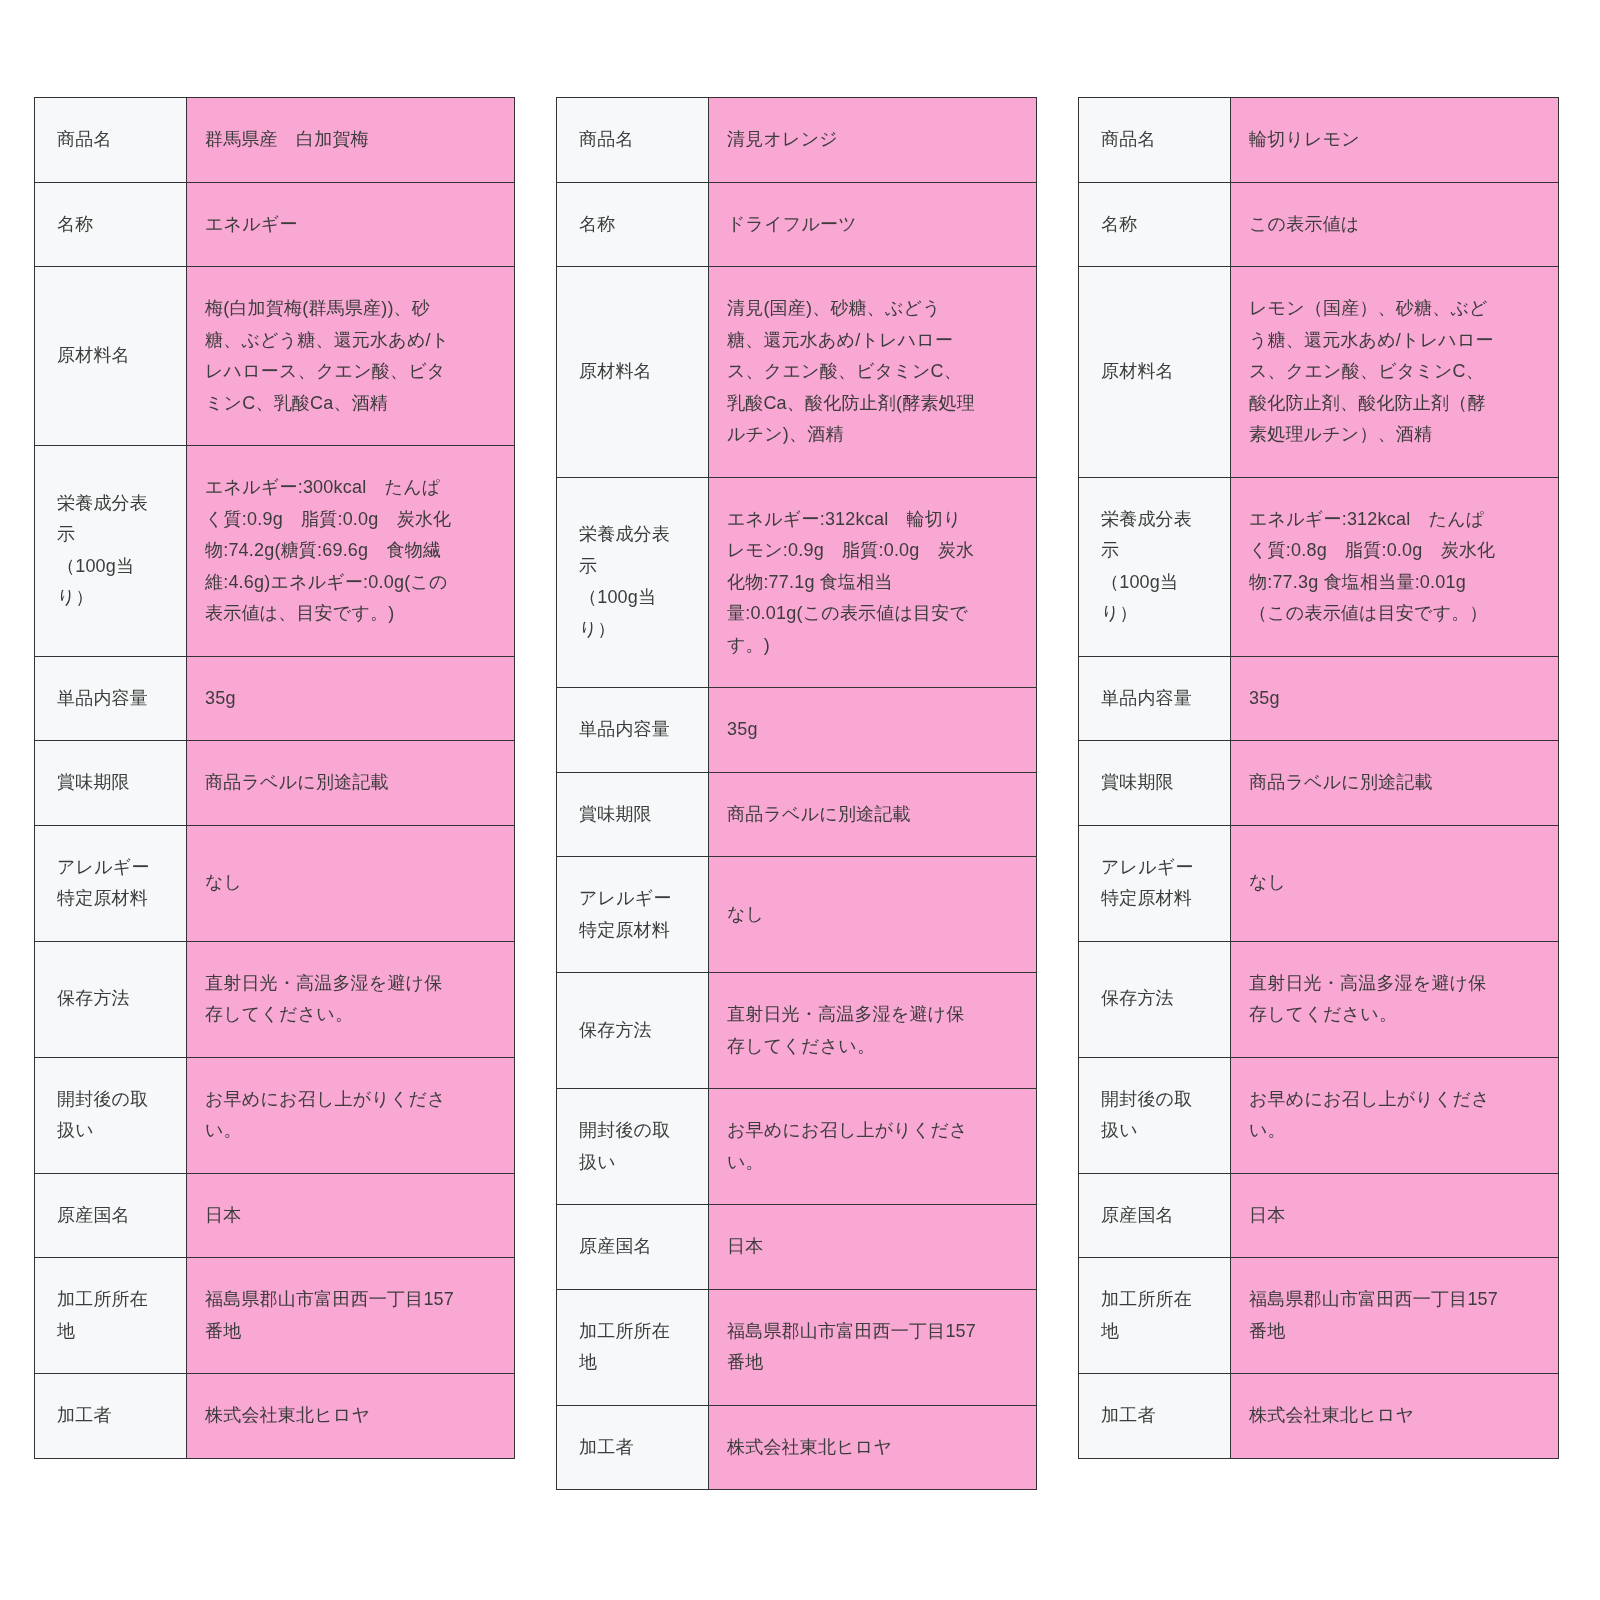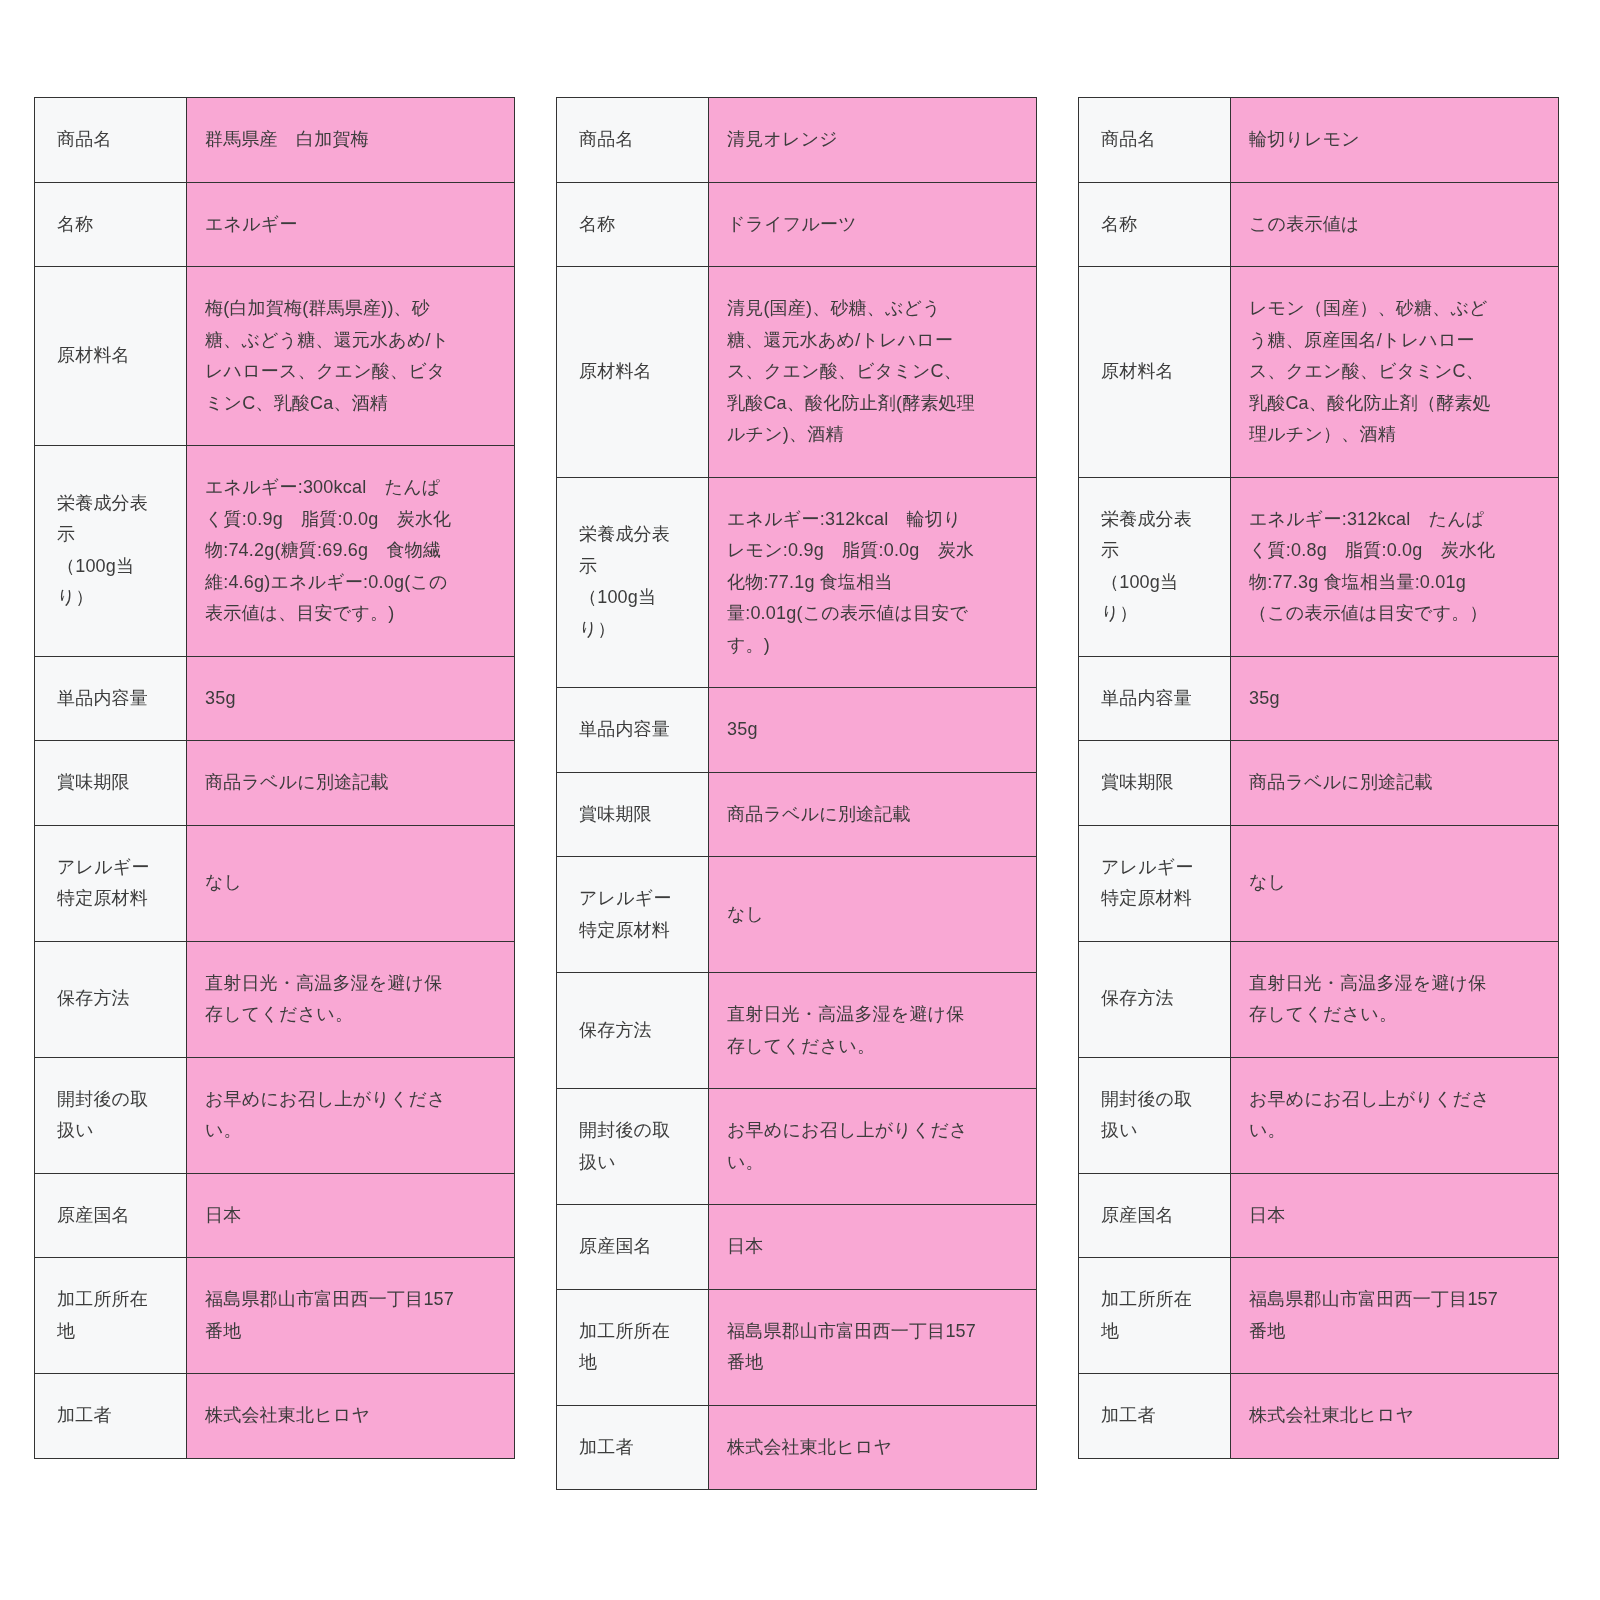--- a/index.html
+++ b/index.html
@@ -162,21 +162,21 @@
       <div class="spec-row">
         <div class="spec-cell label">商品名</div>
         <div class="spec-cell value">輪切りレモン</div>
       </div>
       <div class="spec-row">
         <div class="spec-cell label">名称</div>
         <div class="spec-cell value">この表示値は</div>
       </div>
       <div class="spec-row">
         <div class="spec-cell label">原材料名</div>
-        <div class="spec-cell value">レモン（国産）、砂糖、ぶどう糖、原産国名/トレハロース、クエン酸、ビタミンC、乳酸Ca、酸化防止剤（酵素処理ルチン）、酒精</div>
+        <div class="spec-cell value">レモン（国産）、砂糖、ぶどう糖、還元水あめ/トレハロース、クエン酸、ビタミンC、酸化防止剤、酸化防止剤（酵素処理ルチン）、酒精</div>
       </div>
       <div class="spec-row">
         <div class="spec-cell label">栄養成分表示
 （100g当り）</div>
         <div class="spec-cell value">エネルギー:312kcal　たんぱく質:0.8g　脂質:0.0g　炭水化物:77.3g 食塩相当量:0.01g（この表示値は目安です。）</div>
       </div>
       <div class="spec-row">
         <div class="spec-cell label">単品内容量</div>
         <div class="spec-cell value">35g</div>
       </div>

